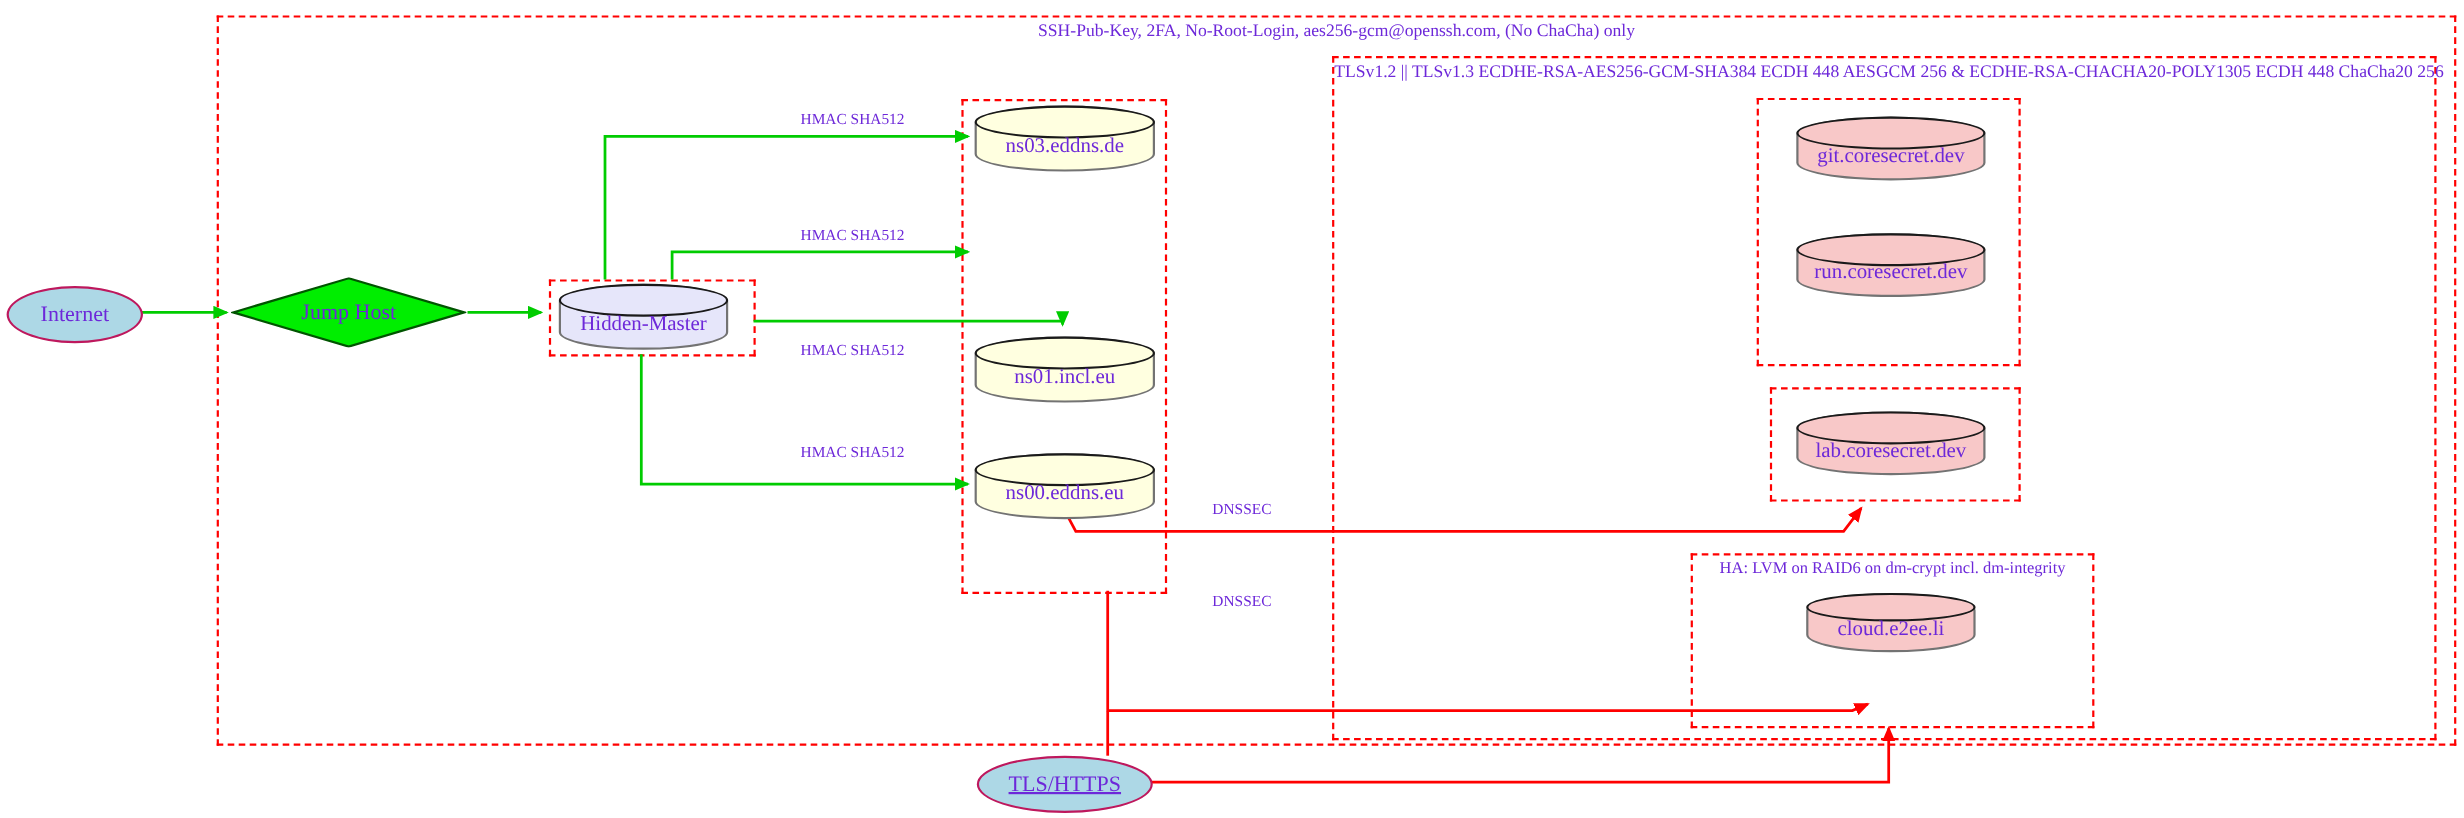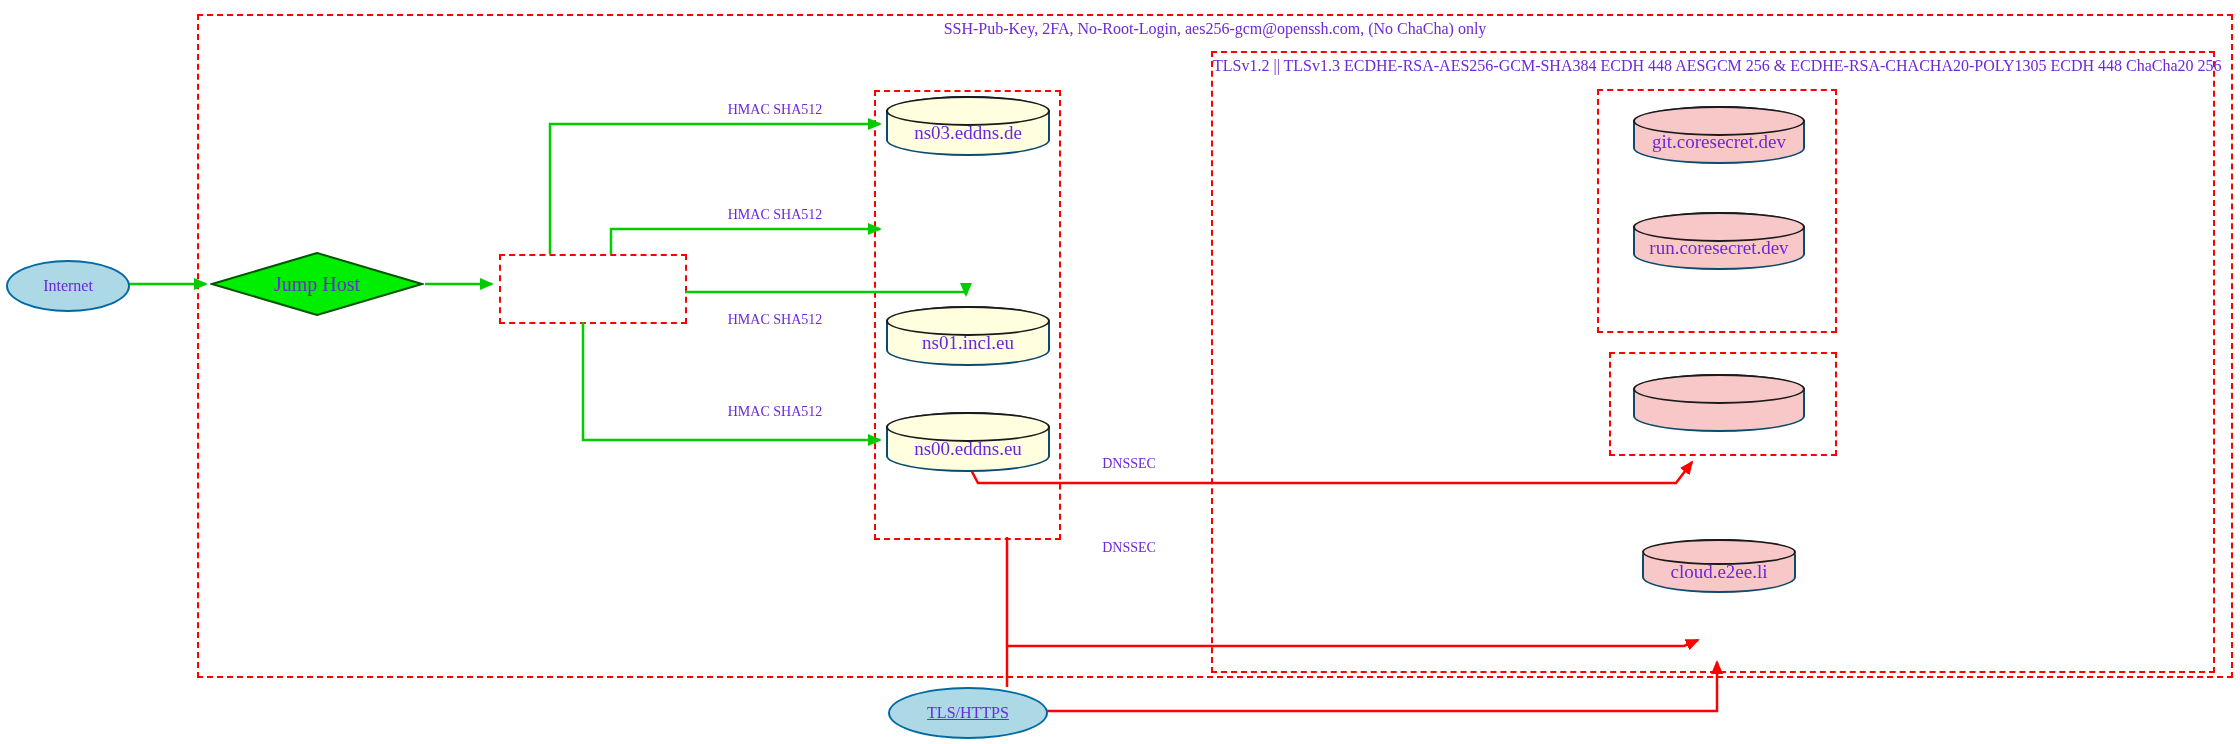--- a/index.html
+++ b/index.html
@@ -17,27 +17,27 @@
     border:2px dashed #ff0000;
     background:transparent;
     z-index:0;
   }
   .box-label {
     position:absolute; top:4px; left:0; right:0;
     text-align:center; font-size:16px; white-space:nowrap;
   }
   .node { position:absolute; z-index:2; }
   .ell {
-    border:2px solid #0369a1; border-radius:50%;
+    border:2px solid #be185d; border-radius:50%;
     background:#ADD8E6;
     display:flex; align-items:center; justify-content:center;
-    font-size:16px; white-space:nowrap;
+    font-size:20px; white-space:nowrap;
   }
   .cyl {
-    border:2px solid #0c4a6e;
+    border:2px solid #737373;
     border-radius:50% / 16px;
     text-decoration:underline;
   }
   .cyl-rim {
     position:absolute; top:-2px; left:-2px; right:-2px; height:26px;
     border:2px solid #1a1a1a; border-radius:50%;
     background:inherit;
   }
   .cyl-label {
     position:absolute; left:0; right:0; top:14px; bottom:0;
@@ -74,20 +74,23 @@
   </div>
 
   <div class="box" style="left:499px; top:254px; width:184px; height:66px;"></div>
 
   <div class="box" style="left:874px; top:90px; width:183px; height:446px;"></div>
 
   <div class="box" style="left:1597px; top:89px; width:236px; height:240px;"></div>
 
   <div class="box" style="left:1609px; top:352px; width:224px; height:100px;"></div>
 
+  <div class="box" style="left:1537px; top:503px; width:363px; height:155px;">
+    <div class="box-label" style="font-size:15px;">HA: LVM on RAID6 on dm-crypt incl. dm-integrity</div>
+  </div>
 
   <svg class="edges" width="2240" height="744" viewBox="0 0 2240 744">
     <defs>
       <marker id="ag" markerUnits="userSpaceOnUse" markerWidth="14" markerHeight="12" refX="12" refY="6" orient="auto">
         <path d="M0,0 L14,6 L0,12 z" fill="#00CC00"></path>
       </marker>
       <marker id="ar" markerUnits="userSpaceOnUse" markerWidth="14" markerHeight="12" refX="12" refY="6" orient="auto">
         <path d="M0,0 L14,6 L0,12 z" fill="#FF0000"></path>
       </marker>
     </defs>
@@ -113,20 +116,24 @@
     <span>Internet</span>
   </div>
 
   <div class="node diamond" style="left:210px; top:252px;">
     <svg width="214" height="64" viewBox="0 0 214 64">
       <polygon points="107,1 212,32 107,63 2,32" fill="#00EE00" stroke="#005500" stroke-width="2"></polygon>
     </svg>
     <div class="dm-label">Jump Host</div>
   </div>
 
+  <div class="node cyl fill-lavender" style="left:508px; top:258px; width:150px; height:56px;">
+    <div class="cyl-rim"></div>
+    <div class="cyl-label">Hidden-Master</div>
+  </div>
 
   <div class="node cyl fill-yellow" style="left:886px; top:96px; width:160px; height:56px;">
     <div class="cyl-rim"></div>
     <div class="cyl-label">ns03.eddns.de</div>
   </div>
 
 
   <div class="node cyl fill-yellow" style="left:886px; top:306px; width:160px; height:56px;">
     <div class="cyl-rim"></div>
     <div class="cyl-label">ns01.incl.eu</div>
@@ -142,20 +149,21 @@
     <div class="cyl-label">git.coresecret.dev</div>
   </div>
 
   <div class="node cyl fill-pink" style="left:1633px; top:212px; width:168px; height:54px;">
     <div class="cyl-rim"></div>
     <div class="cyl-label">run.coresecret.dev</div>
   </div>
 
   <div class="node cyl fill-pink" style="left:1633px; top:374px; width:168px; height:54px;">
     <div class="cyl-rim"></div>
+    <div class="cyl-label">lab.coresecret.dev</div>
   </div>
 
   <div class="node cyl fill-pink" style="left:1642px; top:539px; width:150px; height:50px;">
     <div class="cyl-rim" style="height:22px;"></div>
     <div class="cyl-label" style="top:12px;">cloud.e2ee.li</div>
   </div>
 
   <div class="node ell" style="left:888px; top:687px; width:156px; height:48px;text-decoration:underline;">
     <span>TLS/HTTPS</span>
   </div>

